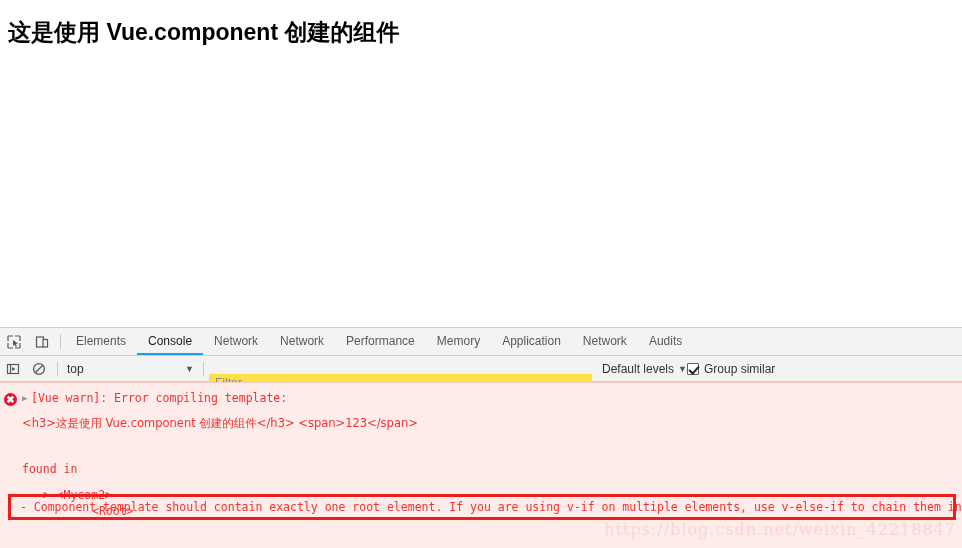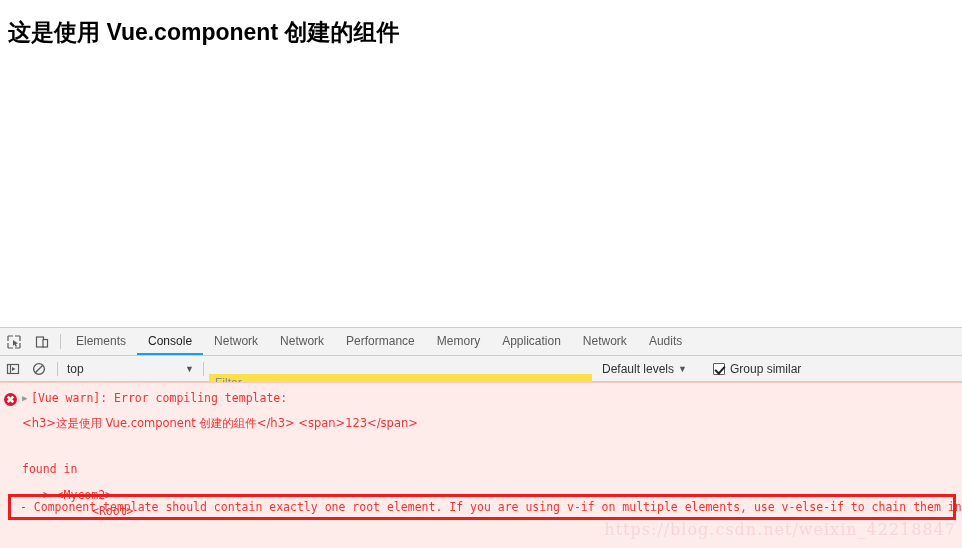--- a/index.html
+++ b/index.html
@@ -142,21 +142,21 @@
     color: #333;
     font-size: 12px;
     cursor: pointer;
     white-space: nowrap;
   }
   #levels-select .caret { font-size: 9px; color: #555; }
   #group-similar {
     display: flex;
     align-items: center;
     gap: 5px;
-    margin-left: 26px;
+    margin-left: 0;
     color: #333;
     font-size: 12px;
     cursor: pointer;
     white-space: nowrap;
   }
   .checkbox {
     width: 12px; height: 12px;
     border: 1px solid #5c5c5c;
     background: #fdfdfd;
     position: relative;

